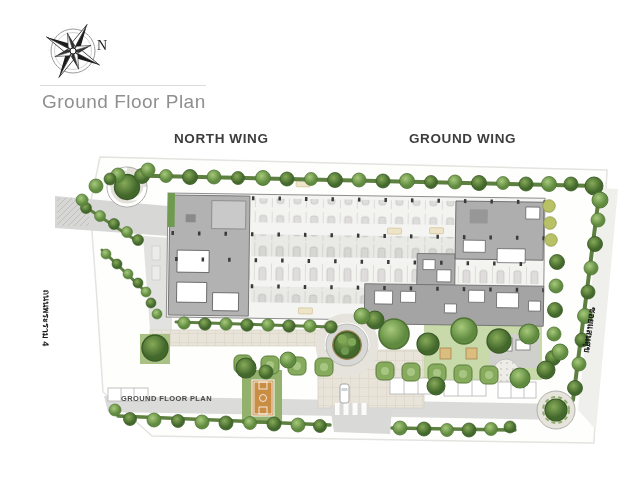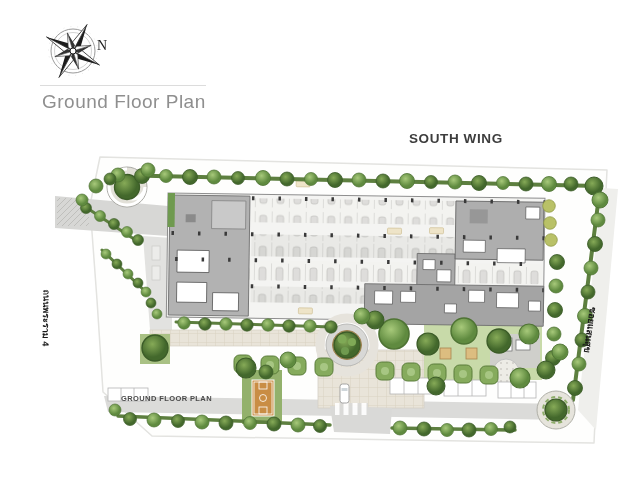--- a/index.html
+++ b/index.html
@@ -379,17 +379,18 @@
         <use href="#T" transform="translate(560 352) scale(.8)"></use>
       <use href="#TD" transform="translate(246 368) scale(1.0)"></use>
         <use href="#T" transform="translate(288 360) scale(.8)"></use>
       <use href="#TD" transform="translate(266 372) scale(.7)"></use>
     </g>
   </svg>
 
   <div class="abs rule"></div>
   <div class="abs page-title">Ground Floor Plan</div>
   <div class="abs compass-n">N</div>
-  <div class="abs wing wing-south">SOUTH WING</div>
+  <div class="abs wing wing-north">NORTH WING</div>
+  <div class="abs wing wing-south">GROUND WING</div>
   <div class="abs caption">GROUND FLOOR PLAN</div>
   <div class="abs street street-left">ถนนพระราม 4</div>
   <div class="abs street street-right">ซอยแสนสุข</div>
 </div>
 
 </body></html>

